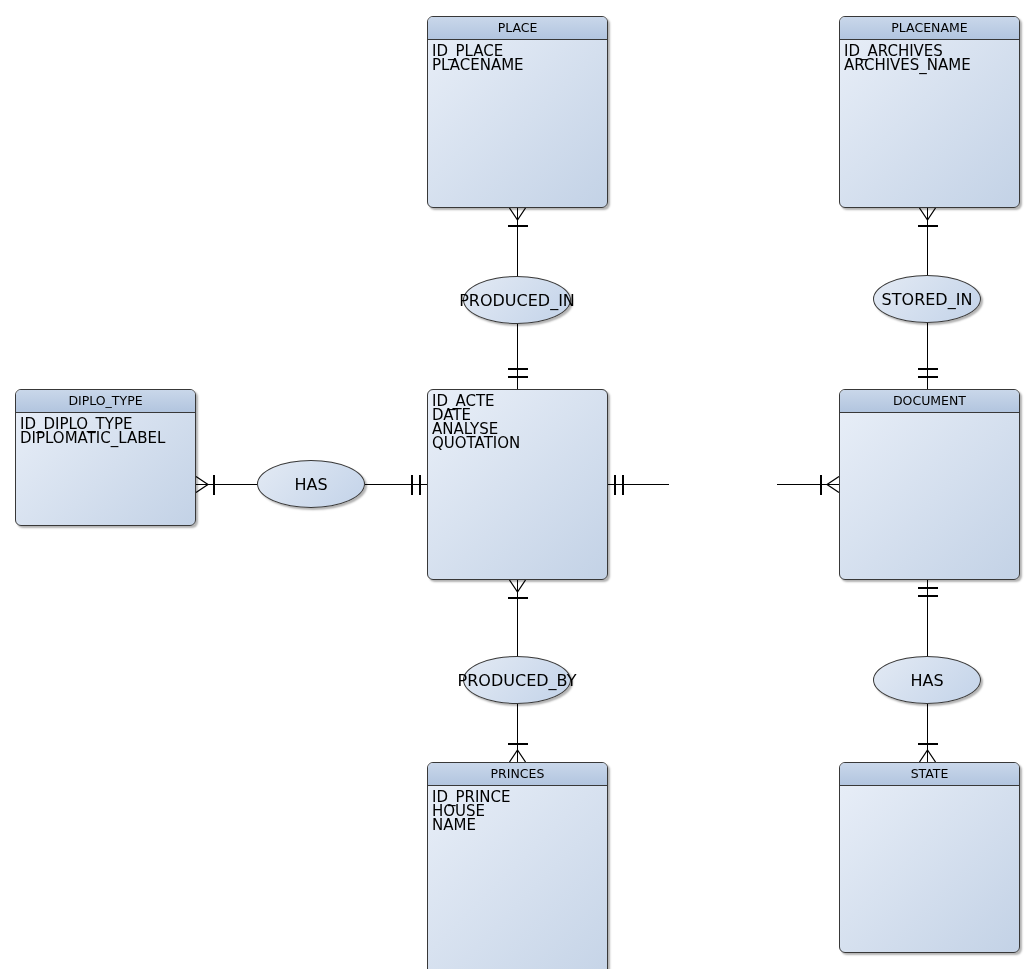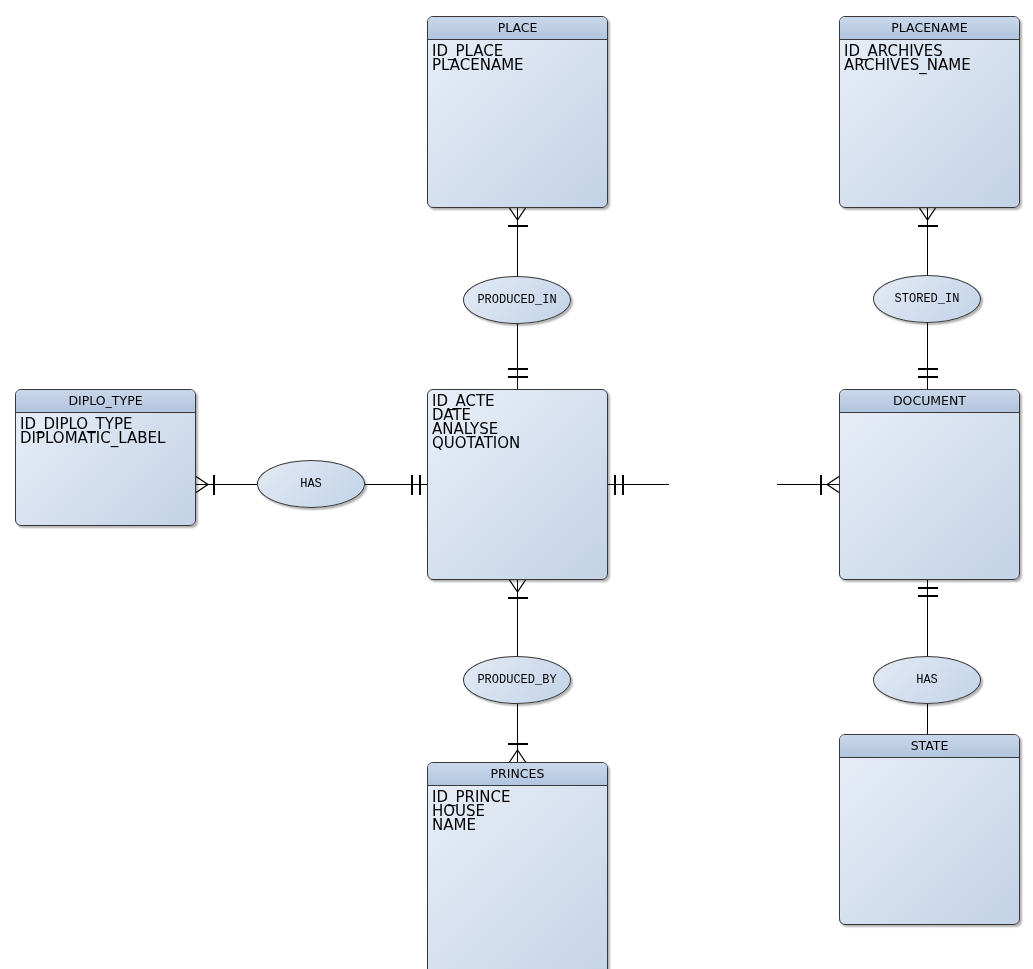--- a/index.html
+++ b/index.html
@@ -45,21 +45,21 @@
   .attr{font-size:15px;line-height:14px;white-space:nowrap;}
   .rel{
     position:absolute;
     width:108px;height:48px;
     border:1.4px solid var(--node-border);
     border-radius:50%;
     background:linear-gradient(135deg,var(--oval-top) 0%,var(--oval-bottom) 100%);
     box-shadow:2px 2px 2px rgba(0,0,0,0.30);
     display:flex;align-items:center;justify-content:center;
   }
-  .rel span{font-size:12px;white-space:nowrap;font-family:Liberation Mono, monospace;}
+  .rel span{font-size:16px;white-space:nowrap;}
 </style>
 </head>
 <body>
 
 <div class="canvas">
 
   <svg class="connector-layer" width="1033" height="969" viewBox="0 0 1033 969" fill="none" stroke="#000000" stroke-width="1.3" shape-rendering="crispEdges">
     <g>
       <path d="M517.5 208 V276 M517.5 324 V389"></path>
       <path shape-rendering="auto" d="M509.5 208 L517.5 220 M525.5 208 L517.5 220"></path>
@@ -131,21 +131,21 @@
 
   <div class="entity" style="left:427px;top:762px;height:245px">
     <div class="entity-header">PRINCES</div>
     <div class="entity-body">
       <div class="attr">ID_PRINCE</div>
       <div class="attr">HOUSE</div>
       <div class="attr">NAME</div>
     </div>
   </div>
 
-  <div class="entity" style="left:839px;top:734px;height:191px">
+  <div class="entity" style="left:839px;top:762px;height:191px">
     <div class="entity-header">STATE</div>
   </div>
 
   <div class="rel" style="left:463px;top:276px">
     <span>PRODUCED_IN</span>
   </div>
   <div class="rel" style="left:873px;top:275px">
     <span>STORED_IN</span>
   </div>
   <div class="rel" style="left:257px;top:460px">

